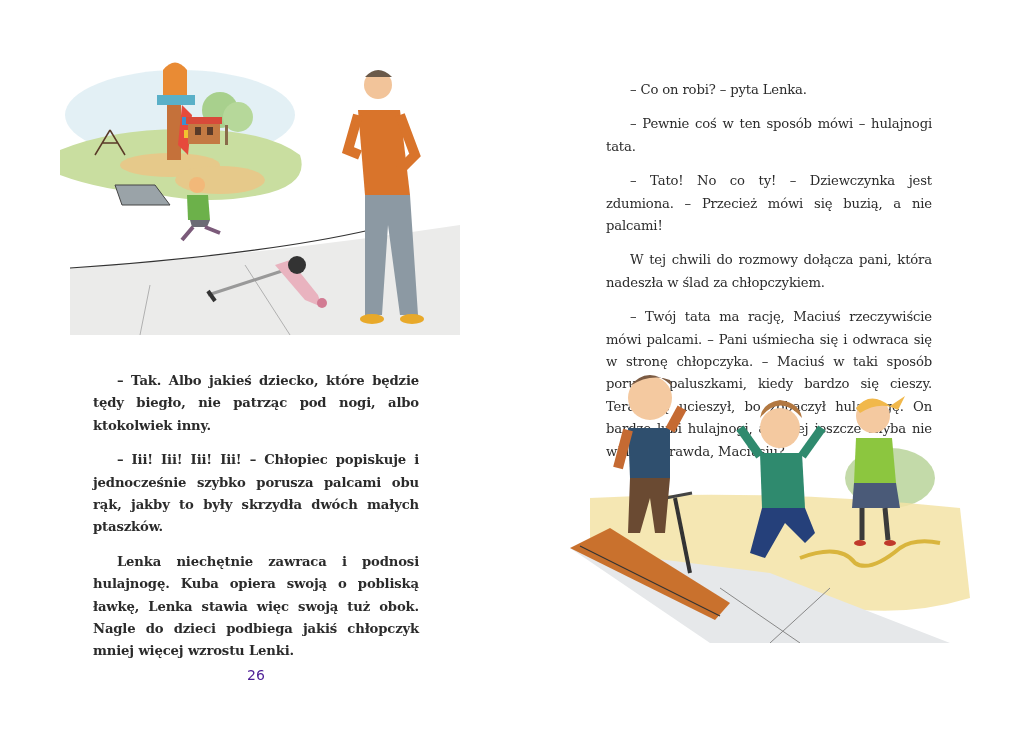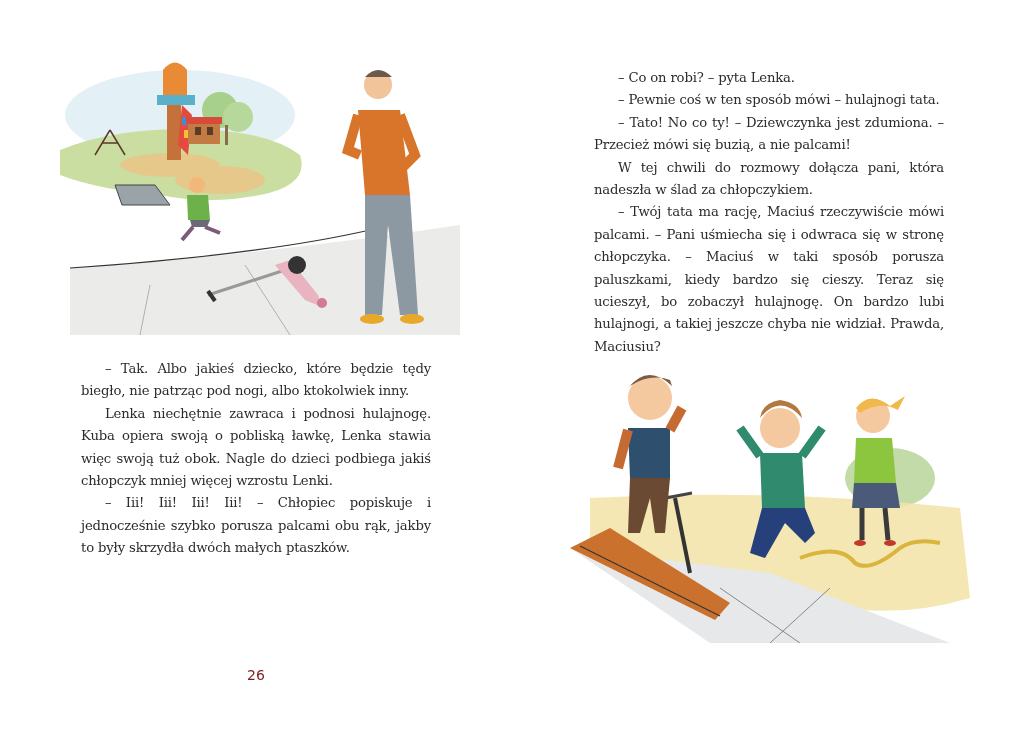--- a/index.html
+++ b/index.html
@@ -1,24 +1,24 @@
 <!DOCTYPE html>
 <html><head>
 <meta charset="utf-8">
 <style>
   html,body{margin:0;padding:0;background:#ffffff;}
   body{width:1024px;height:738px;position:relative;overflow:hidden;font-family:"DejaVu Serif",serif;color:#2b2b2b;}
   .page{position:absolute;top:0;height:738px;}
   .page-left{left:0;width:512px;}
   .page-right{left:512px;width:512px;}
   .text-block{position:absolute;font-size:13.2px;line-height:22.4px;text-align:justify;font-family:"DejaVu Serif",serif;letter-spacing:-0.15px;}
-  .text-block p{margin:0;text-indent:24px;}
-  .left-text{left:81px;top:358px;width:350px;}
+  .text-block p{margin:12px;text-indent:24px;}
+  .left-text{left:81px;top:358px;width:350px;font-weight:bold;}
   .right-text{left:82px;top:67px;width:350px;}
-  .page-number{position:absolute;left:0;width:512px;top:667px;text-align:center;font-size:14px;font-family:"DejaVu Sans",sans-serif;color:#7f1d1d;}
+  .page-number{position:absolute;left:0;width:512px;top:667px;text-align:center;font-size:14px;font-family:"DejaVu Sans",sans-serif;color:#4c1d95;}
   .illus{position:absolute;}
   .illus svg{display:block;}
   .illus-left{left:60px;top:55px;width:400px;height:280px;}
   .illus-right{left:570px;top:358px;width:410px;height:285px;}
 </style>
 </head>
 <body>
 
 <div class="page page-left">
 
@@ -72,22 +72,22 @@
       <path d="M298,60 L288,95 L300,100" stroke="#d9742b" stroke-width="10" fill="none"></path>
       <path d="M340,60 L355,100 L340,115" stroke="#d9742b" stroke-width="10" fill="none"></path>
       <path d="M305,140 L350,140 L358,260 L340,260 L328,170 L322,260 L305,260 Z" fill="#8c99a3"></path>
       <ellipse cx="312" cy="264" rx="12" ry="5" fill="#e8a92a"></ellipse>
       <ellipse cx="352" cy="264" rx="12" ry="5" fill="#e8a92a"></ellipse>
     </svg>
   </div>
 
   <div class="text-block left-text">
     <p>– Tak. Albo jakieś dziecko, które będzie tędy biegło, nie patrząc pod nogi, albo ktokolwiek inny.</p>
+    <p>– Iii! Iii! Iii! Iii! – Chłopiec popiskuje i jednocześnie szybko porusza palcami obu rąk, jakby to były skrzydła dwóch małych ptaszków.</p>
     <p>Lenka niechętnie zawraca i podnosi hulajnogę. Kuba opiera swoją o pobliską ławkę, Lenka stawia więc swoją tuż obok. Nagle do dzieci podbiega jakiś chłopczyk mniej więcej wzrostu Lenki.</p>
-    <p>– Iii! Iii! Iii! Iii! – Chłopiec popiskuje i jednocześnie szybko porusza palcami obu rąk, jakby to były skrzydła dwóch małych ptaszków.</p>
   </div>
 
   <div class="page-number">26</div>
 </div>
 
 <div class="page page-right">
   <div class="text-block right-text">
     <p>– Co on robi? – pyta Lenka.</p>
     <p>– Pewnie coś w ten sposób mówi – hulajnogi tata.</p>
     <p>– Tato! No co ty! – Dziewczynka jest zdumiona. – Przecież mówi się buzią, a nie palcami!</p>

